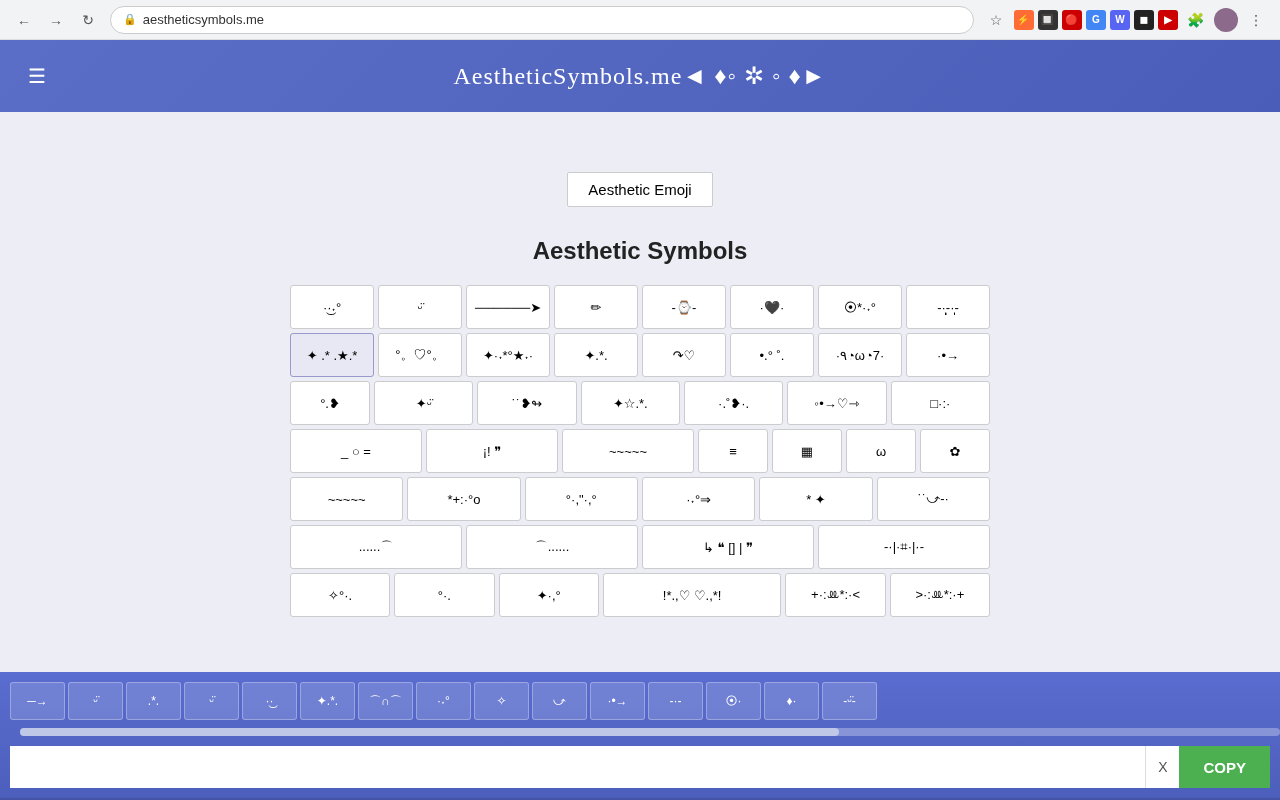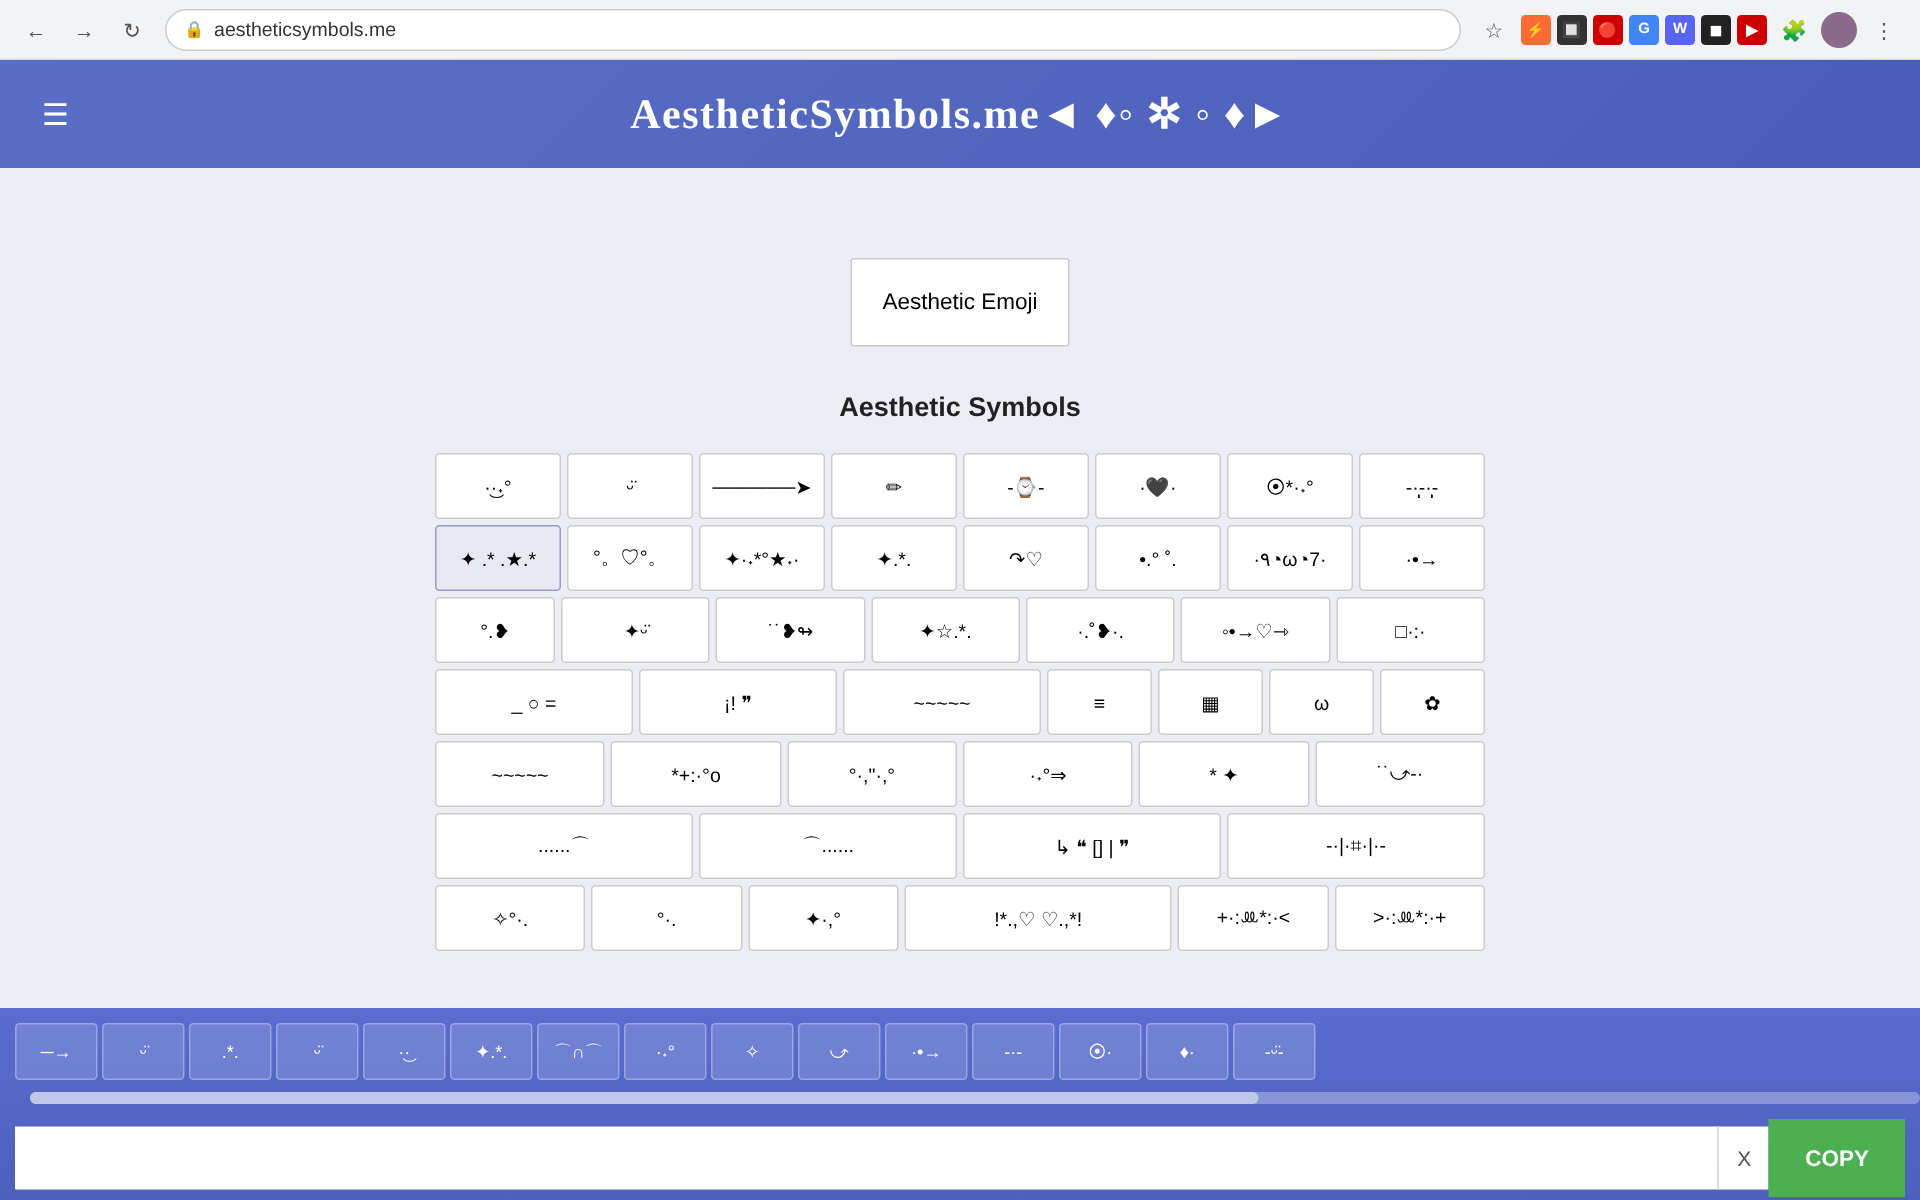--- a/index.html
+++ b/index.html
@@ -78,48 +78,48 @@
       background: none;
       border: none;
       cursor: pointer;
       padding: 8px;
     }
     .site-title {
       position: absolute;
       left: 50%;
       transform: translateX(-50%);
       color: white;
-      font-size: 28px;
-      font-weight: bold;
+      font-size: 24px;
+      font-weight: normal;
       font-family: 'Georgia', serif;
       letter-spacing: 1px;
     }
 
     
     .main-content {
       background: #ecedf5;
       min-height: 560px;
       display: flex;
       flex-direction: column;
       align-items: center;
       padding: 60px 20px 20px;
     }
 
     .tab-button {
       border: 1px solid #ccc;
       background: white;
-      padding: 20px 20px;
+      padding: 8px 20px;
       font-size: 15px;
       cursor: pointer;
       border-radius: 2px;
       margin-bottom: 30px;
     }
 
     .section-title {
-      font-size: 18px;
+      font-size: 24px;
       font-weight: bold;
       margin-bottom: 20px;
       color: #222;
     }
 
     .symbols-grid {
       display: flex;
       flex-direction: column;
       gap: 4px;
       width: 100%;
@@ -217,21 +217,21 @@
       padding: 0 12px;
       background: white;
       border: none;
       cursor: pointer;
       font-size: 14px;
       color: #555;
       border-left: 1px solid #ddd;
     }
 
     .copy-btn {
-      height: 52px;
+      height: 42px;
       padding: 0 24px;
       background: #4caf50;
       border: none;
       cursor: pointer;
       font-size: 15px;
       font-weight: bold;
       color: white;
     }
 
     .share-bar {

